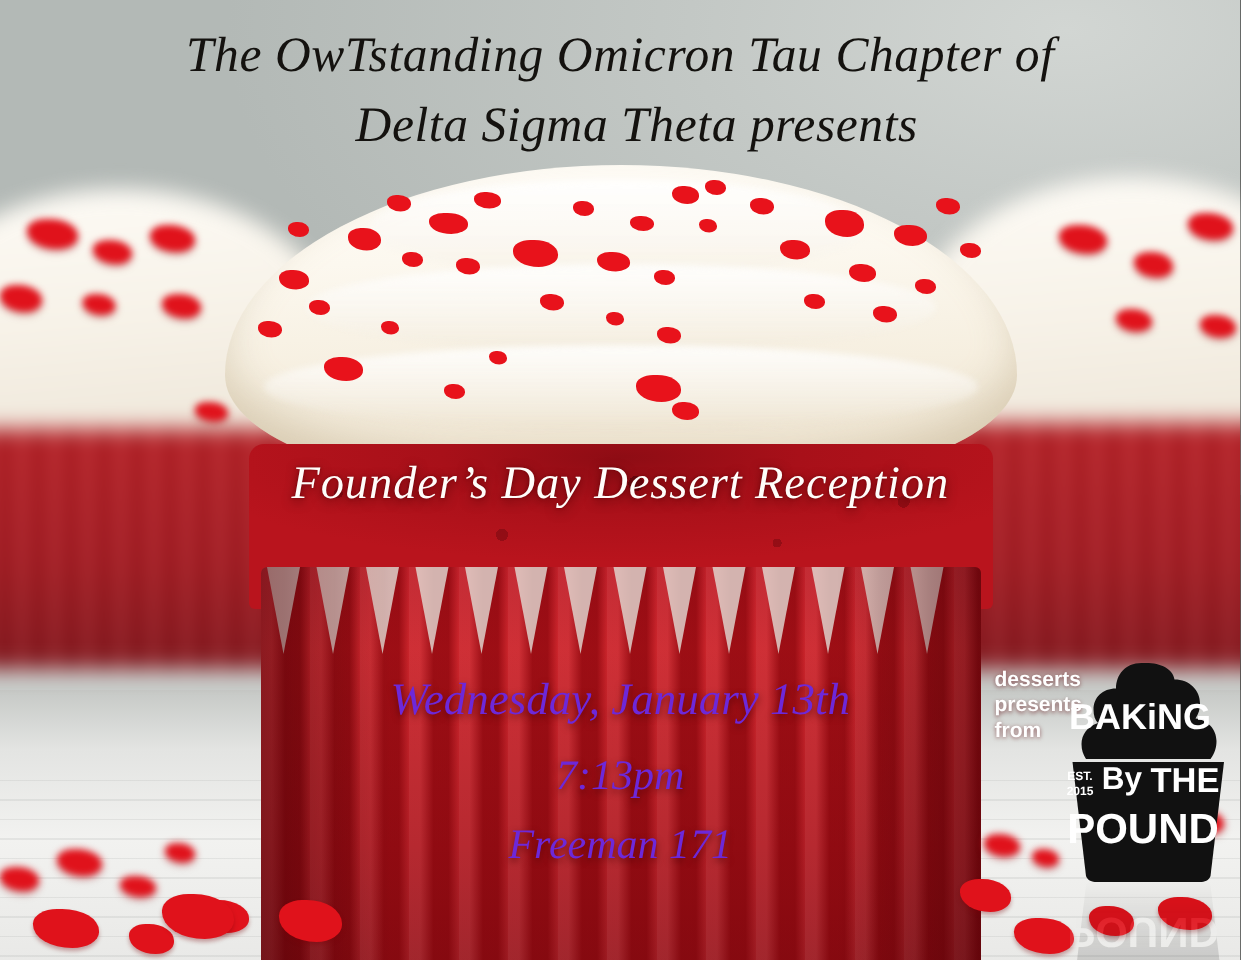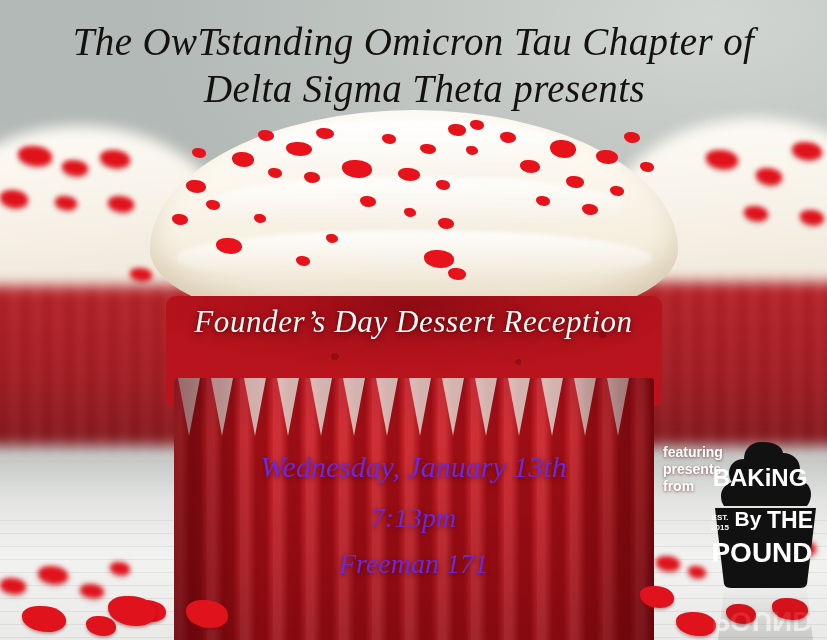--- a/index.html
+++ b/index.html
@@ -104,21 +104,21 @@
   
   .sprinkle{position:absolute;background:#e8121b;border-radius:40% 55% 45% 60%;}
   .crumb{position:absolute;background:#e0121b;border-radius:38% 58% 42% 62%;
     box-shadow:0 2px 3px rgba(120,0,8,.35);}
   .crumb.blur{filter:blur(2.5px);}
 
   
   .hdr{
     position:absolute;left:0;right:0;text-align:center;
     color:#14120f;font-family:"Liberation Serif",serif;
-    font-style:italic;font-weight:400;font-size:39px;letter-spacing:.4px;
+    font-style:italic;font-weight:400;font-size:33px;letter-spacing:.4px;
   }
   #hdr1{top:19px;}
   #hdr2{top:66px;padding-left:22px;}
 
   .title{
     position:absolute;left:0;right:0;text-align:center;top:304px;
     color:#fffdfa;font-family:"Liberation Serif",serif;font-style:italic;
     font-size:31px;letter-spacing:.6px;
     text-shadow:0 2px 7px rgba(70,0,6,.72),0 0 2px rgba(90,4,10,.6);
   }
@@ -278,21 +278,21 @@
   <div class="hdr" id="hdr1">The OwTstanding Omicron Tau Chapter of</div>
   <div class="hdr" id="hdr2">Delta Sigma Theta presents</div>
 
   <div class="title">Founder’s Day Dessert Reception</div>
 
   <div class="detail" id="d1">Wednesday, January 13th</div>
   <div class="detail" id="d2">7:13pm</div>
   <div class="detail" id="d3">Freeman 171</div>
 
   <div class="feat">
-    <div>featuring</div>
+    <div>desserts</div>
     <div>presents</div>
     <div>from</div>
   </div>
 
   <div class="logo">
     <svg width="135" height="148" viewBox="0 0 135 148">
       <path d="M63 2C52 2 46 10 46 19c-9 0-15 6-15 14 0 4 1 7 3 9-7 2-11 8-11 14 0 4 1 7 3 10h83c3-4 4-8 4-12 0-8-6-14-14-15 2-3 3-6 3-10 0-9-7-16-17-16-1-7-9-11-19-11z" fill="#111111"></path>
       <path d="M17 68h101l-9 76c-1 3-4 4-7 4H33c-3 0-6-1-7-4z" fill="#111111"></path>
       <text x="62" y="46" font-family="Liberation Sans, sans-serif" font-size="24" font-weight="bold" fill="#ffffff" text-anchor="middle">BAKiNG</text>
       <text x="50" y="86" font-family="Liberation Sans, sans-serif" font-size="21" font-weight="bold" fill="#ffffff" text-anchor="middle">By</text>

